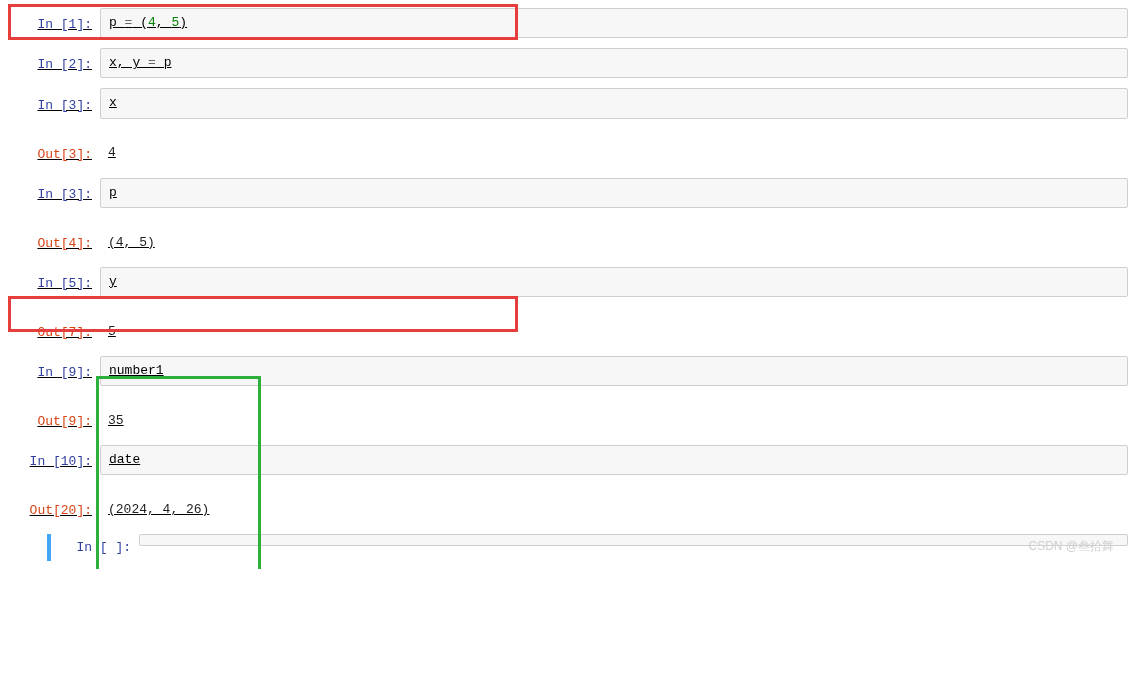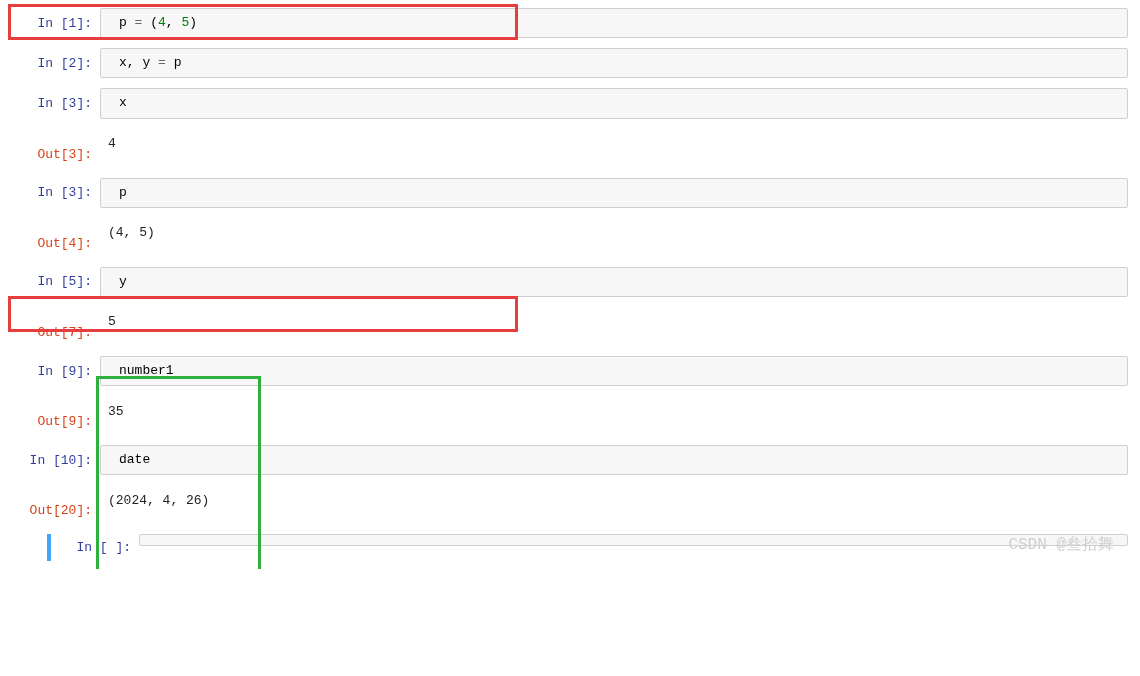--- a/index.html
+++ b/index.html
@@ -5,39 +5,40 @@
     * { margin: 0; padding: 0; box-sizing: border-box; }
     body {
       font-family: 'SimSun', 'NSimSun', 'Courier New', monospace;
       font-size: 13px;
       background: #fff;
       padding: 8px 12px;
       width: 1140px;
     }
     .cell {
       display: flex;
-      align-items: center;
+      align-items: flex-end;
       margin-bottom: 2px;
+      text-decoration: underline;
     }
     .prompt {
       width: 88px;
       min-width: 88px;
       text-align: right;
       padding: 6px 8px 6px 0;
       font-family: 'Courier New', monospace;
       font-size: 13px;
       white-space: nowrap;
     }
     .prompt-in { color: #303F9F; }
     .prompt-out { color: #D84315; margin-top: 20px; }
     .input-area {
       flex: 1;
       border: 1px solid #cfcfcf;
       border-radius: 2px;
-      padding: 5px 18px;
+      padding: 5px 8px;
       background: linear-gradient(to bottom, #f7f7f7 50%, #fff 50%);
       background: #f7f7f7;
       font-family: 'SimSun','Courier New', monospace;
       font-size: 13px;
       line-height: 1.4;
       white-space: pre;
     }
     .output-area {
       flex: 1;
       padding: 5px 8px;
@@ -68,22 +69,22 @@
       display: flex;
       align-items: flex-start;
       margin-left: 35px;
     }
     .active-cell .prompt { width: 80px; min-width: 80px; }
     .watermark {
       position: absolute;
       right: 14px;
       bottom: 6px;
       color: #cfcfcf;
-      font-size: 16px;
-      font-family: Liberation Mono, monospace;
+      font-size: 12px;
+      font-family: Liberation Sans, sans-serif;
       pointer-events: none;
     }
   </style>
 </head>
 <body>
 
 <div class="container" id="root">
 
   <div class="pair" id="cell-0">
     <div class="cell">

